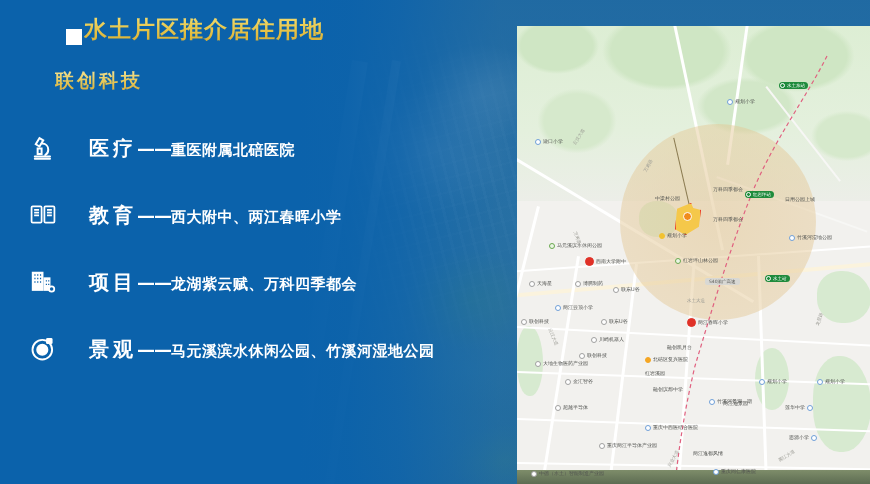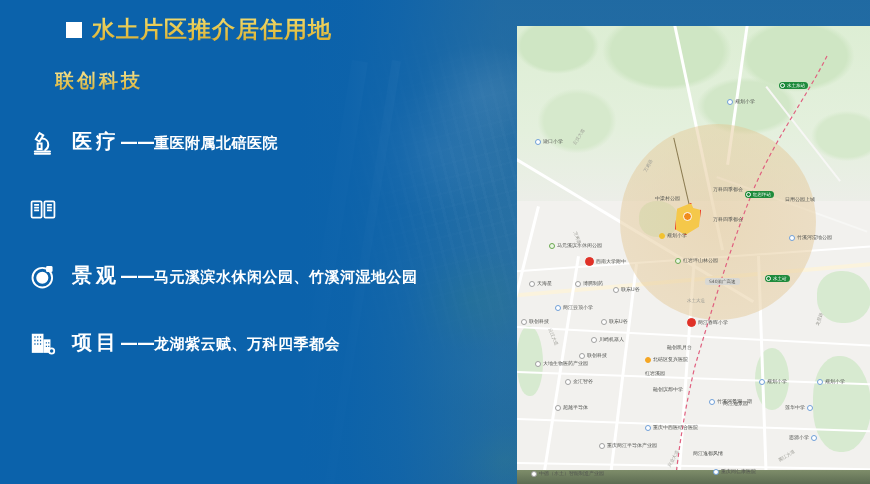--- a/index.html
+++ b/index.html
@@ -52,37 +52,37 @@
     position:absolute; inset:0;
     background:linear-gradient(90deg,
       #0b62ab 0px, #0b62ab 300px,
       rgba(11,98,171,.97) 350px,
       rgba(12,99,172,.88) 400px,
       rgba(14,101,172,.74) 450px,
       rgba(16,103,172,.62) 500px);
   }
 
   
-  .title-row { position:absolute; left:22px; top:14px; display:flex; align-items:center; gap:10px;padding-left:44px; }
+  .title-row { position:absolute; left:22px; top:14px; display:flex; align-items:flex-end; gap:2px;padding-left:44px; }
   .title-square { width:16px; height:16px; background:#fff; flex:none; }
   .title-text {
     font-size:23px; font-weight:700; letter-spacing:1px;
     background:linear-gradient(180deg,#f3e07a 0%, #e8c84e 45%, #d8ab2e 100%);
     -webkit-background-clip:text; background-clip:text; color:transparent;
     font-family:"DejaVu Serif", serif;
   }
   .subtitle {
     position:absolute; left:55px; top:68px; font-size:19px; font-weight:700; letter-spacing:3px;
     background:linear-gradient(180deg,#f7e9a4 0%, #e7c95a 50%, #d4a735 100%);
     -webkit-background-clip:text; background-clip:text; color:transparent;
     font-family:"DejaVu Serif", serif;
   }
 
   .items { position:absolute; left:28px; top:128px; width:470px; }
-  .item { display:flex; gap:14px; height:40px; margin-bottom:27px; }
+  .item { display:flex; align-items:center; gap:31px; height:40px; margin-bottom:27px; }
   .item .ico { width:30px; height:30px; flex:none; color:#fff; display:flex; align-items:center; justify-content:center; }
   .item .ico svg { width:28px; height:28px; display:block; }
   .item .txt { color:#fff; white-space:nowrap; font-family:"DejaVu Serif", serif; }
   .item .cat { font-size:20px; font-weight:700; letter-spacing:4px; }
   .item .dash { font-size:18px; font-weight:700; letter-spacing:-1px; }
   .item .val { font-size:15px; font-weight:700; letter-spacing:.5px; }
 
   
   .map {
     position:absolute; left:517px; top:26px; width:353px; height:458px;
@@ -208,51 +208,54 @@
     </div>
 
     <div class="item">
       <span class="ico">
         <svg viewBox="0 0 24 24" fill="none" stroke="currentColor" stroke-width="1.5">
           <rect x="2.2" y="4.5" width="8.6" height="14" rx="1"></rect>
           <rect x="13.2" y="4.5" width="8.6" height="14" rx="1"></rect>
           <path d="M4.4 7.6h4.2M4.4 10h4.2M4.4 12.4h4.2M15.4 7.6h4.2M15.4 10h4.2M15.4 12.4h4.2"></path>
         </svg>
       </span>
+      <span class="txt">
+        <span class="cat">教育</span><span class="dash">——</span><span class="val">西大附中、两江春晖小学</span>
+      </span>
     </div>
 
-
-    <div class="item">
-      <span class="ico">
-        <svg viewBox="0 0 24 24" fill="none" stroke="currentColor" stroke-width="1.6">
-          <circle cx="11.4" cy="12.6" r="8.4"></circle>
-          <circle cx="11.4" cy="12.6" r="4.4" fill="currentColor" stroke="none"></circle>
-          <circle cx="11.4" cy="12.6" r="4.4"></circle>
-          <rect x="14.6" y="2.6" width="5.6" height="5.2" rx="1.2" fill="currentColor" stroke="none"></rect>
-        </svg>
-      </span>
-      <span class="txt">
-        <span class="cat">景观</span><span class="dash">——</span><span class="val">马元溪滨水休闲公园、竹溪河湿地公园</span>
-      </span>
-    </div>
 
     <div class="item">
       <span class="ico">
         <svg viewBox="0 0 24 24" fill="none" stroke="currentColor" stroke-width="1.4">
           <rect x="2.4" y="3.2" width="10" height="16.4" fill="currentColor" stroke="none"></rect>
           <rect x="12.4" y="8" width="6" height="11.6" fill="currentColor" stroke="none"></rect>
           <g stroke="#0b62ab" stroke-width="1.1">
             <path d="M4.6 6h1M7 6h1M9.4 6h1M4.6 9h1M7 9h1M9.4 9h1M4.6 12h1M7 12h1M9.4 12h1M14.4 11h1M16.4 11h1M14.4 14h1M16.4 14h1"></path>
           </g>
           <circle cx="19.4" cy="18" r="3" fill="currentColor" stroke="none"></circle>
           <circle cx="19.4" cy="18" r="1.5" fill="#0b62ab" stroke="none"></circle>
         </svg>
       </span>
       <span class="txt">
         <span class="cat">项目</span><span class="dash">——</span><span class="val">龙湖紫云赋、万科四季都会</span>
+      </span>
+    </div>
+
+    <div class="item">
+      <span class="ico">
+        <svg viewBox="0 0 24 24" fill="none" stroke="currentColor" stroke-width="1.6">
+          <circle cx="11.4" cy="12.6" r="8.4"></circle>
+          <circle cx="11.4" cy="12.6" r="4.4" fill="currentColor" stroke="none"></circle>
+          <circle cx="11.4" cy="12.6" r="4.4"></circle>
+          <rect x="14.6" y="2.6" width="5.6" height="5.2" rx="1.2" fill="currentColor" stroke="none"></rect>
+        </svg>
+      </span>
+      <span class="txt">
+        <span class="cat">景观</span><span class="dash">——</span><span class="val">马元溪滨水休闲公园、竹溪河湿地公园</span>
       </span>
     </div>
 
   </div>
 
   <div class="map">
     <div class="mlayer">
       <div class="green-top"></div>
       <div class="green-patch gp1"></div>
       <div class="green-patch gp2"></div>

